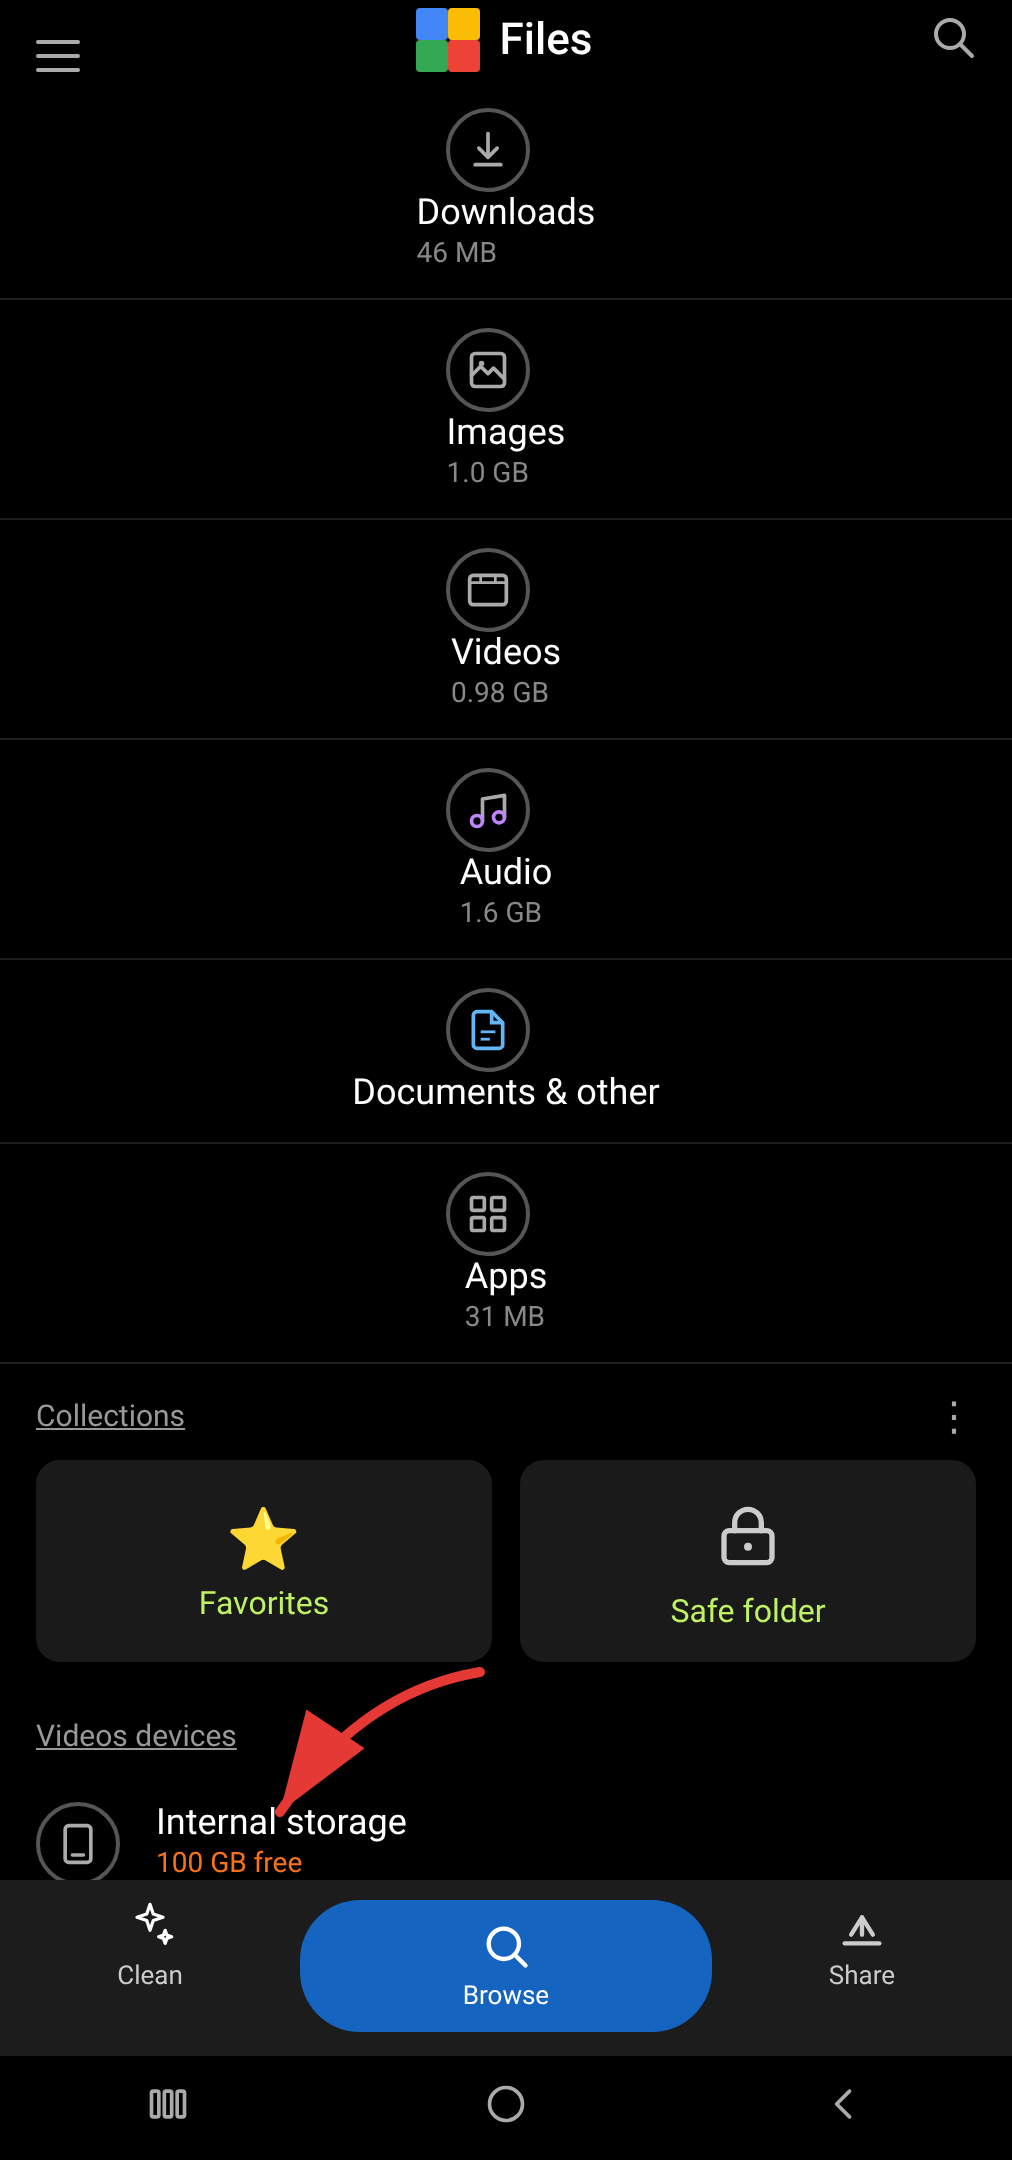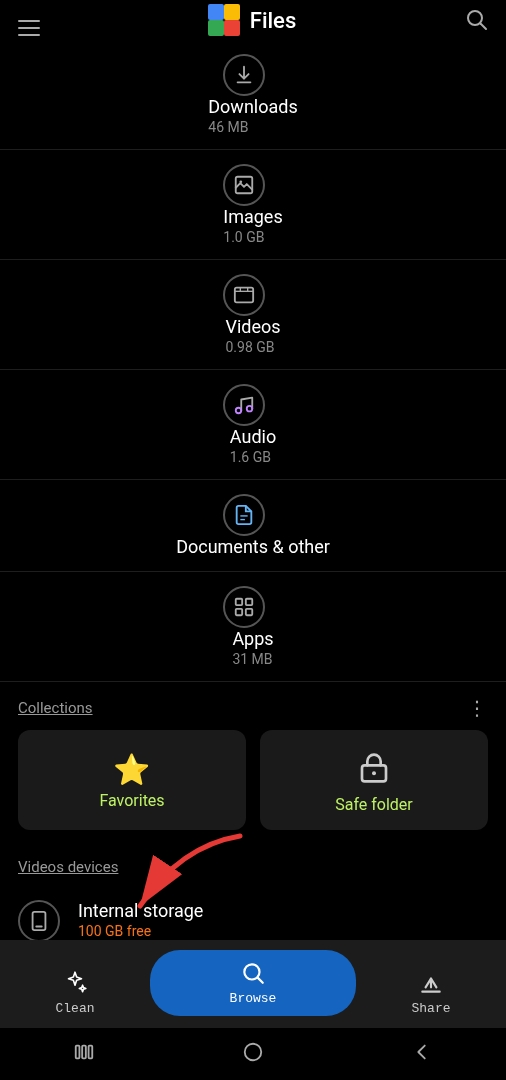--- a/index.html
+++ b/index.html
@@ -178,24 +178,23 @@
     }
 
     
     .bottom-nav {
       position: absolute;
       bottom: 52px;
       left: 0;
       right: 0;
       background: #1c1c1c;
       display: flex;
-      align-items: flex-end;
+      align-items: flex-start;
       justify-content: space-around;
       padding: 10px 0 12px 0;
-      font-family: Liberation Mono, monospace;
     }
 
     .nav-item {
       display: flex;
       flex-direction: column;
       align-items: center;
       gap: 5px;
       cursor: pointer;
       flex: 1;
     }

